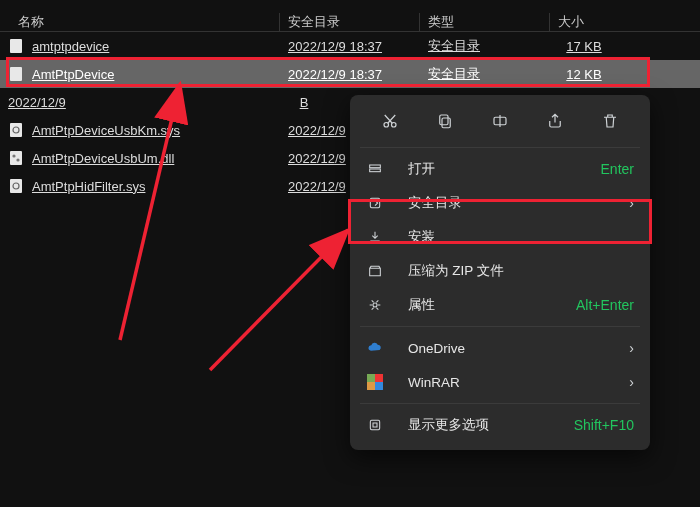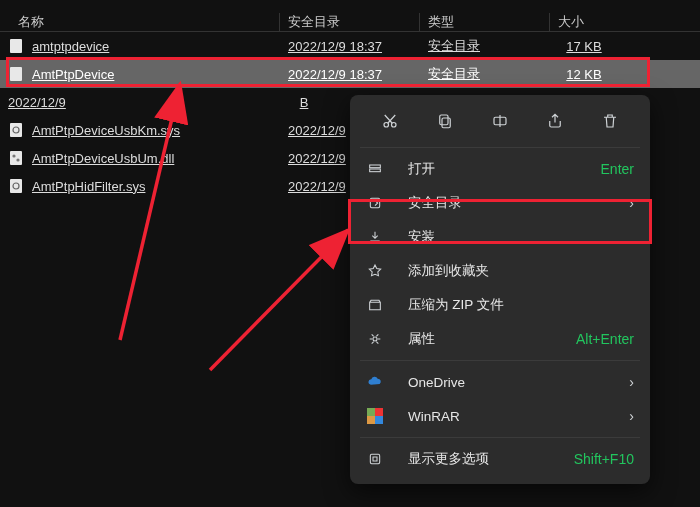--- a/index.html
+++ b/index.html
@@ -203,28 +203,20 @@
     <span class="mi">
         <svg viewBox="0 0 24 24">
           <path d="M12 4v10M8 10l4 4 4-4M5 18h14"></path>
         </svg>
       </span>
     <span class="label">安装</span>
   </div>
   <div class="ctx-item">
     <span class="mi">
         <svg viewBox="0 0 24 24">
-          <path d="M12 3l2.6 5.3 5.9.9-4.3 4.1 1 5.8L12 16.9 6.8 19.1l1-5.8L3.5 9.2l5.9-.9z"></path>
-        </svg>
-      </span>
-    <span class="label">添加到收藏夹</span>
-  </div>
-  <div class="ctx-item">
-    <span class="mi">
-        <svg viewBox="0 0 24 24">
           <path d="M4 8l2-3h12l2 3v11H4z M4 8h16"></path>
         </svg>
       </span>
     <span class="label">压缩为 ZIP 文件</span>
   </div>
   <div class="ctx-item">
     <span class="mi">
         <svg viewBox="0 0 24 24">
           <circle cx="12" cy="12" r="3"></circle>
           <path d="M4 12h4M16 12h4M7 5l3 3M17 5l-3 3M7 19l3-3M17 19l-3-3"></path>

